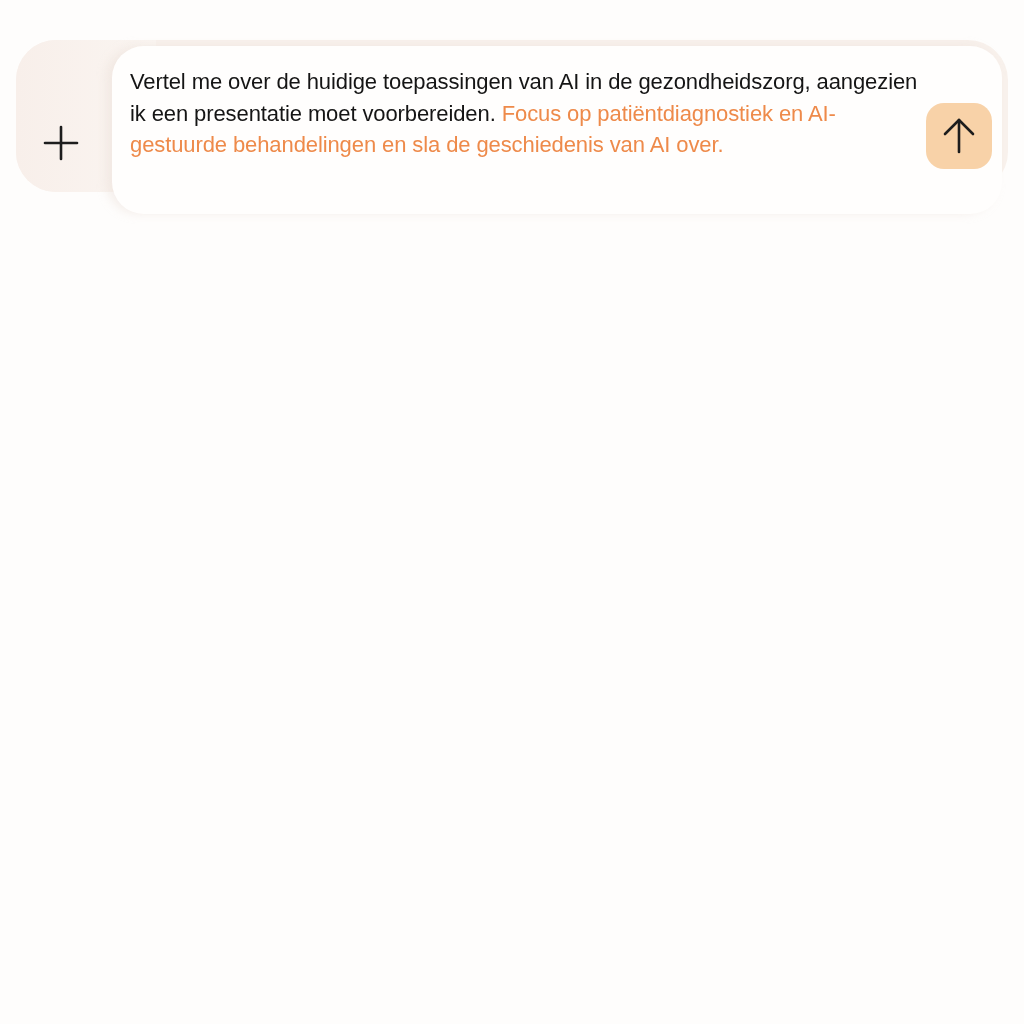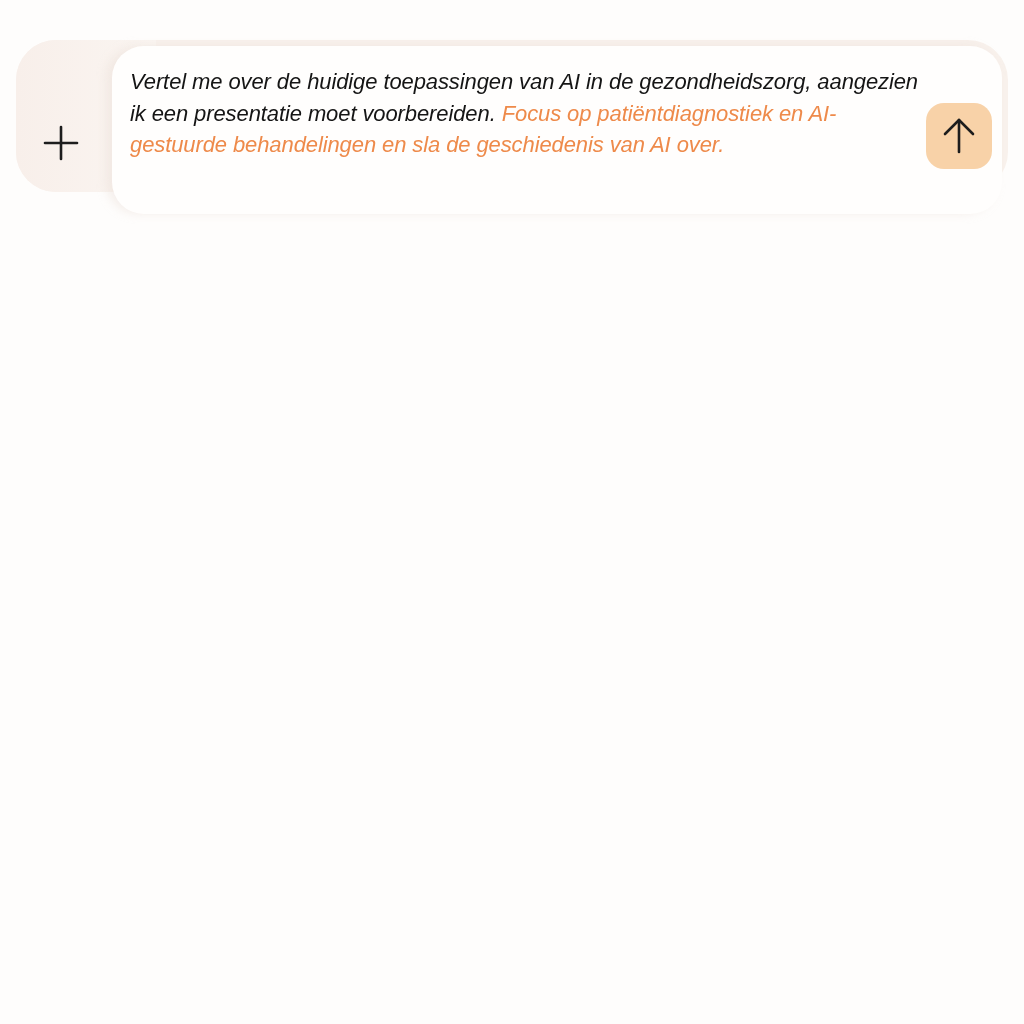--- a/index.html
+++ b/index.html
@@ -19,21 +19,20 @@
       background:linear-gradient(90deg,#f8efea 0%, #faf5f1 100%);
     }
     .plus-btn {
       position:absolute; left:26px; top:84px; width:38px; height:38px;
       cursor:pointer;
     }
     .field {
       position:absolute; left:96px; top:6px; width:890px; height:168px;
       background:#fffefd; border-radius:32px;
       box-shadow:-6px 0 10px rgba(230,215,205,0.35);
-      font-style:italic;
     }
     .prompt {
       position:absolute; left:18px; top:20px; width:790px;
       font-size:22px; line-height:31.5px; color:#151515;
       letter-spacing:-0.1px;
     }
     .prompt .accent { color:#ee8a4a; }
     .send-btn {
       position:absolute; left:814px; top:57px; width:66px; height:66px;
       background:#f8d2a8; border-radius:18px; cursor:pointer;

